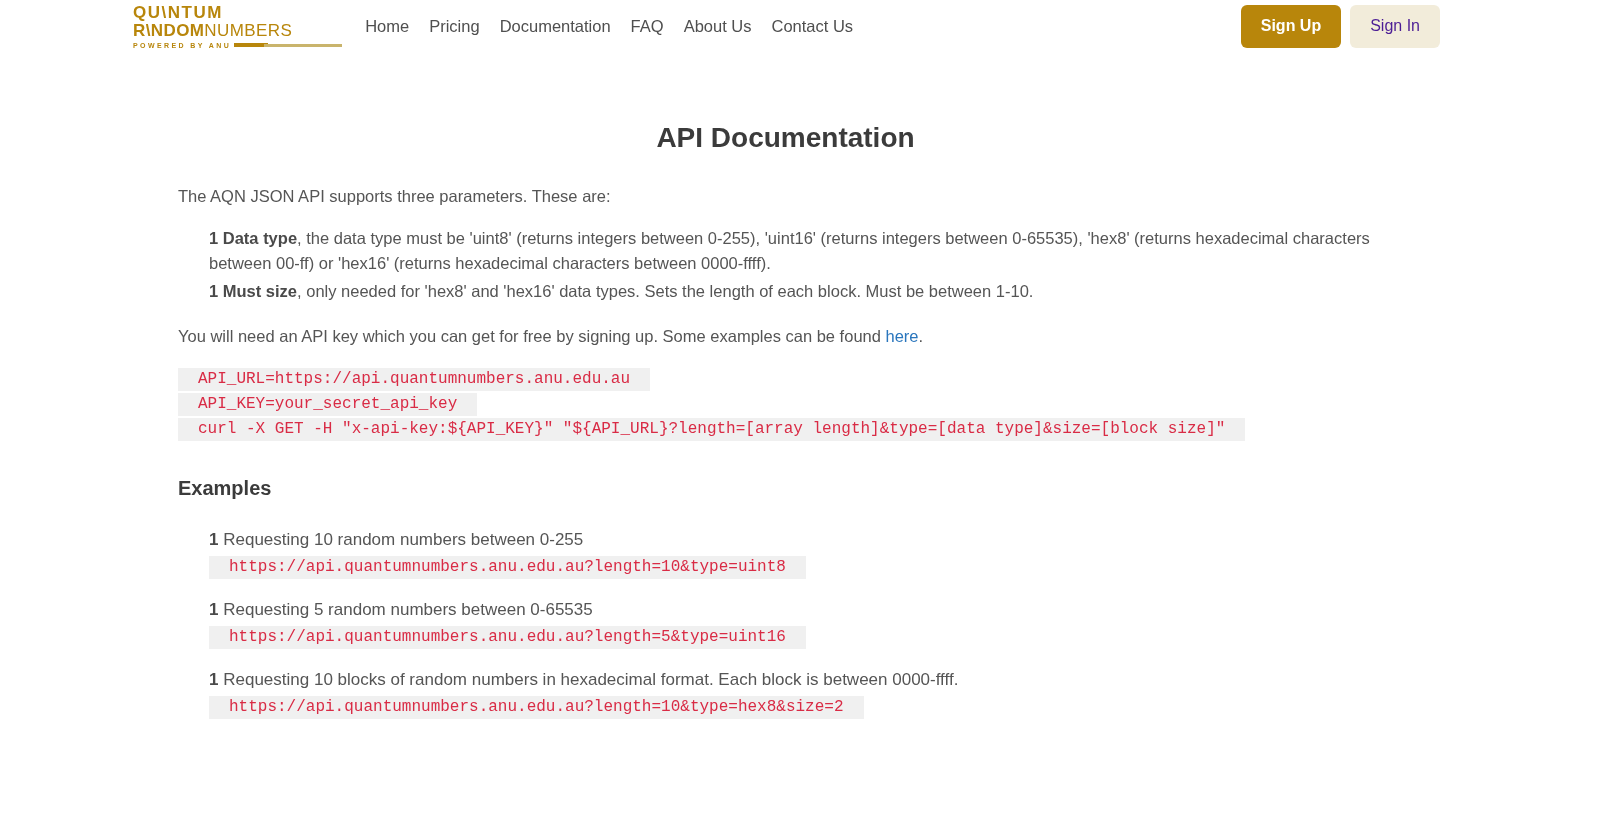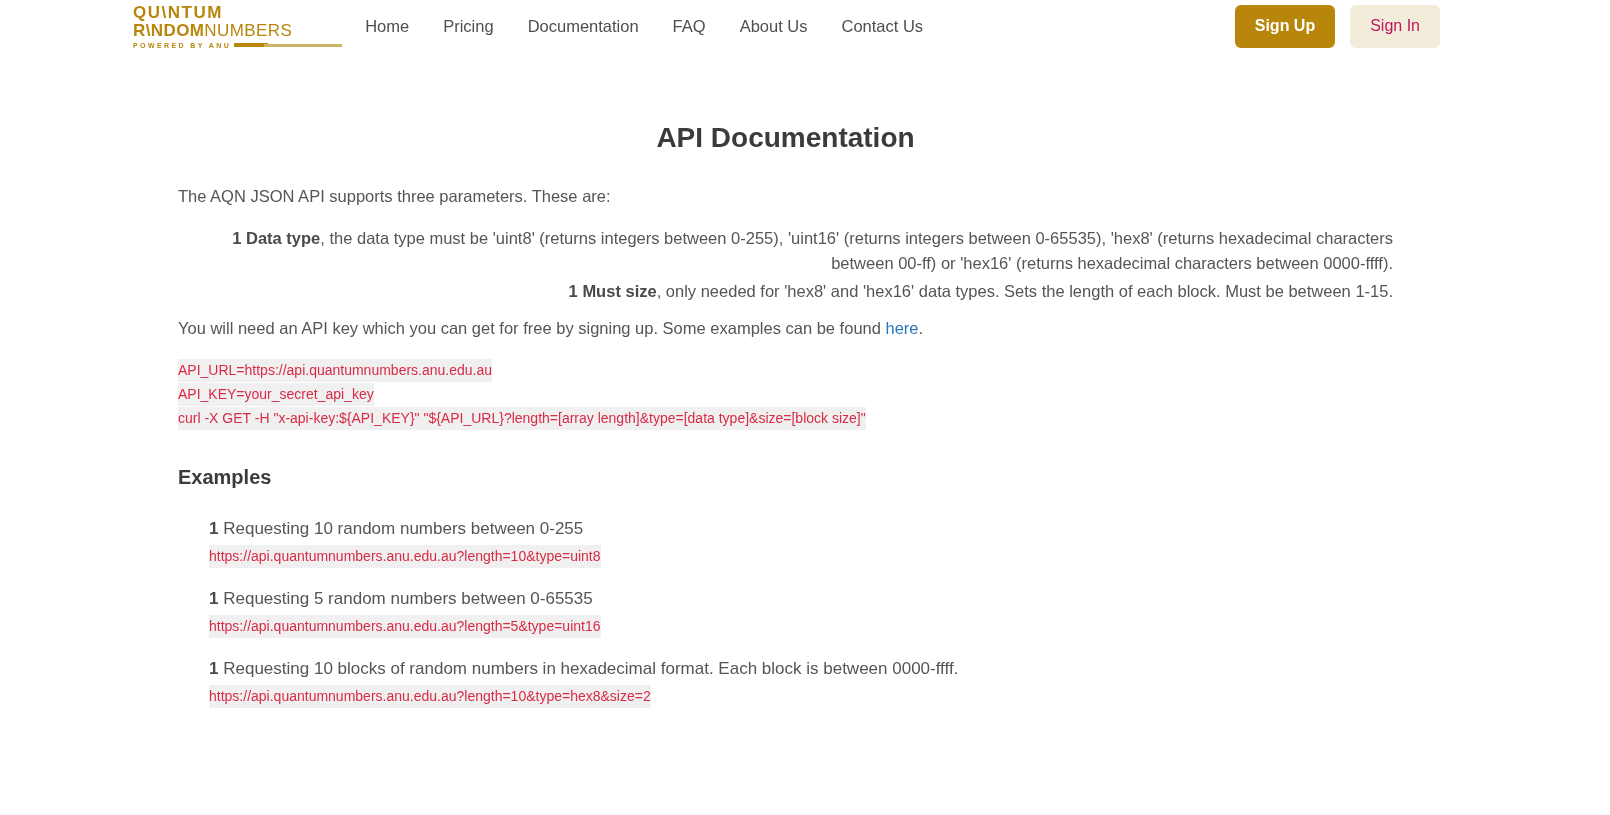--- a/index.html
+++ b/index.html
@@ -31,50 +31,50 @@
   .logo-line1{font-size:17px;font-weight:600;letter-spacing:1.5px;}
   .logo-line2{font-size:17px;letter-spacing:0.4px;margin-top:1px;}
   .logo-line2 .heavy{font-weight:800;margin-top:37px;}
   .logo-line2 .light{font-weight:400;}
   .logo-tagline{display:flex;align-items:center;margin-top:3px;}
   .logo-tagline .tg-text{font-size:7px;font-weight:700;letter-spacing:2.4px;}
   .logo-underline{display:inline-flex;flex-direction:column;margin-left:3px;}
   .logo-underline .bar1{width:34px;height:4px;background:var(--gold);}
   .logo-underline .bar2{width:78px;height:3px;background:#c9b46c;margin-top:-3px;margin-left:30px;}
 
-  .nav{display:flex;align-items:center;margin-left:23px;gap:34px;}
+  .nav{display:flex;align-items:center;margin-left:23px;gap:20px;}
   .nav-item{font-size:16.5px;color:#4f4f4f;cursor:pointer;white-space:nowrap;}
   .spacer{flex:1;}
   .btn{border:none;border-radius:6px;font-family:inherit;font-size:16px;padding:0 20px;height:43px;cursor:pointer;}
   .btn-signup{background:var(--gold);color:#ffffff;font-weight:700;}
-  .btn-signin{background:var(--beige);color:#be185d;margin-left:15px;font-weight:400;}
+  .btn-signin{background:var(--beige);color:#4c1d95;margin-left:9px;font-weight:400;}
 
   
   .main{width:1215px;margin-left:178px;}
   h1.page-title{
     font-size:28px;font-weight:700;color:var(--headdark);
     text-align:center;margin:70px 0 30px;
   }
   .para{font-size:16.5px;line-height:24px;color:var(--textmain);margin:0 0 18px;}
 
-  .param-list{margin:18px 0 12px;padding-left:31px;text-align:right;}
+  .param-list{margin:18px 0 20px;padding-left:31px;}
   .param-item{font-size:16.5px;line-height:25px;margin-bottom:3px;color:var(--textmain);}
   .param-item b{color:#4a4a4a;}
 
   a.doc-link{color:var(--linkblue);text-decoration:none;cursor:pointer;}
 
   .codeblock{margin:14px 0 0;}
   .code-line{line-height:23px;}
   code.inline-code{
     display:inline-block;
-    font-family:Liberation Sans, sans-serif;
-    font-size:14px;line-height:15px;
+    font-family:Liberation Mono, monospace;
+    font-size:16px;line-height:15px;
     color:var(--codered);
     background:var(--codebg);
-    padding:4px 0;
+    padding:4px 20px;
   }
 
   h2.examples-title{
     font-size:20px;font-weight:700;color:var(--headdark);
     text-align:left;margin:36px 0 28px;
   }
   .example-list{padding-left:31px;}
   .example{margin-bottom:19px;}
   .example-text{font-size:17px;line-height:24px;color:var(--textmain);}
   .example-text b{color:#4a4a4a;}
@@ -113,21 +113,21 @@
 
   <p class="para">The AQN JSON API supports three parameters. These are:</p>
 
   <div class="param-list">
     <div class="param-item">
       <b>1</b>
       <b>Data type</b><span>, the data type must be 'uint8' (returns integers between 0-255), 'uint16' (returns integers between 0-65535), 'hex8' (returns hexadecimal characters between 00-ff) or 'hex16' (returns hexadecimal characters between 0000-ffff).</span>
     </div>
     <div class="param-item">
       <b>1</b>
-      <b>Must size</b><span>, only needed for 'hex8' and 'hex16' data types. Sets the length of each block. Must be between 1-15.</span>
+      <b>Must size</b><span>, only needed for 'hex8' and 'hex16' data types. Sets the length of each block. Must be between 1-10.</span>
     </div>
   </div>
 
   <p class="para"><span>You will need an API key which you can get for free by signing up. Some examples can be found</span> <a class="doc-link">here</a><span>.</span></p>
 
   <div class="codeblock">
     <div class="code-line"><code class="inline-code">API_URL=https://api.quantumnumbers.anu.edu.au</code></div>
     <div class="code-line"><code class="inline-code">API_KEY=your_secret_api_key</code></div>
     <div class="code-line"><code class="inline-code">curl -X GET -H "x-api-key:${API_KEY}" "${API_URL}?length=[array length]&amp;type=[data type]&amp;size=[block size]"</code></div>
   </div>

